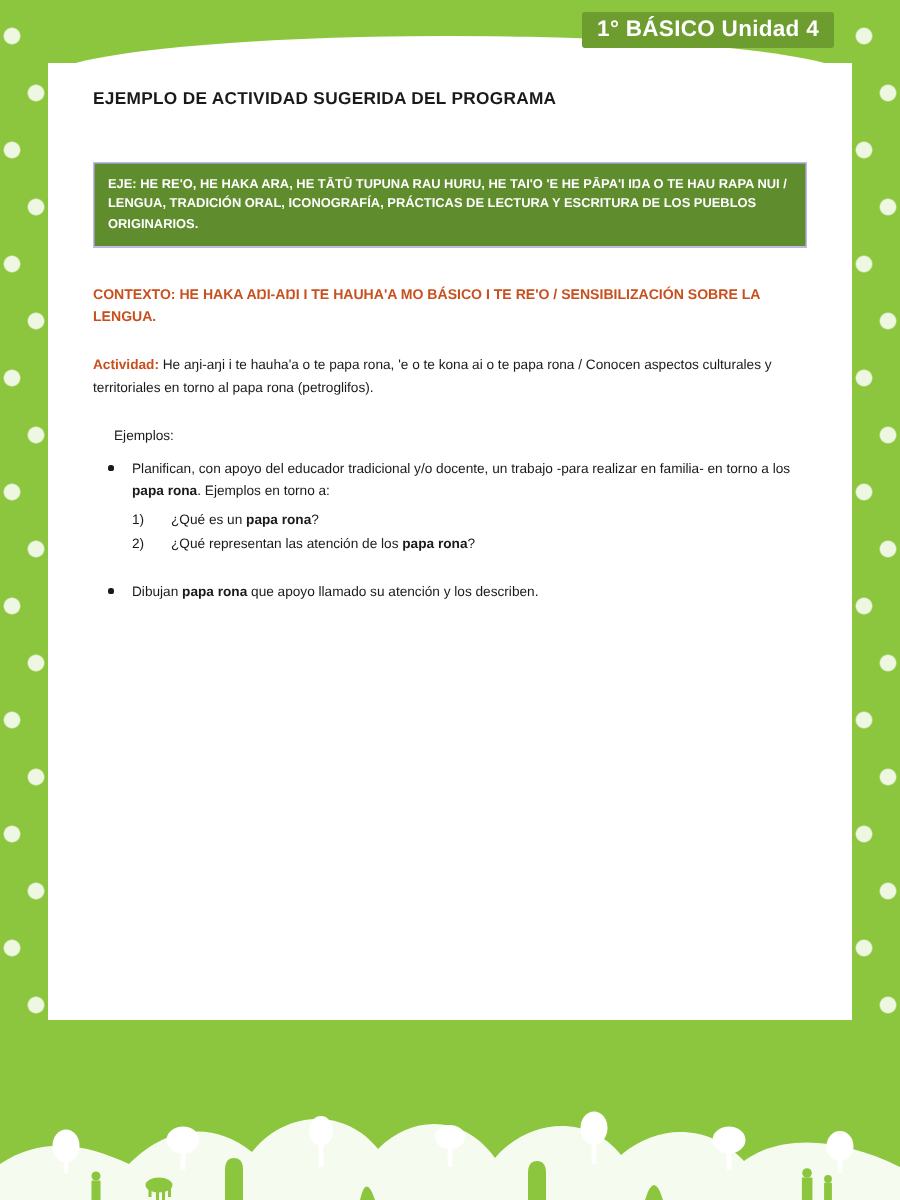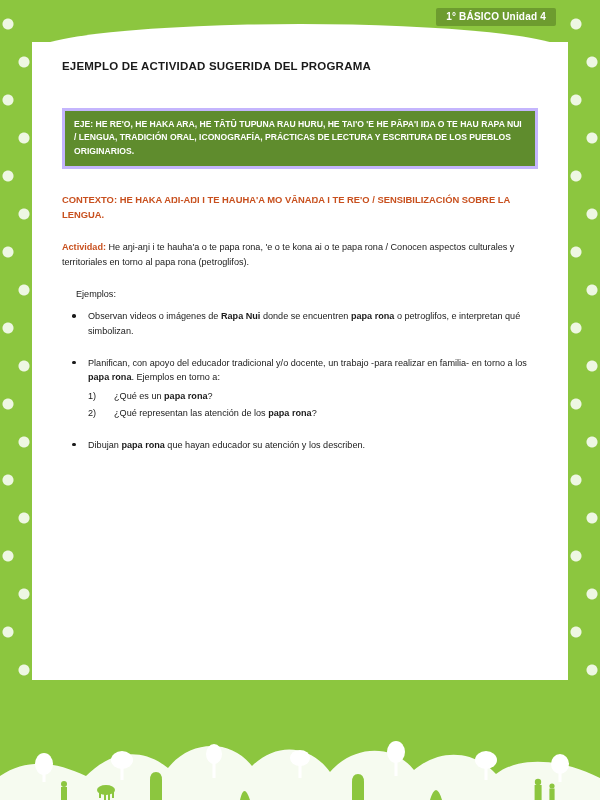--- a/index.html
+++ b/index.html
@@ -59,21 +59,21 @@
     border-top-left-radius: 60% 100%;
     border-top-right-radius: 60% 100%;
   }
 
   .badge {
     position: absolute;
     right: 44px;
     top: 8px;
     background: #6d9c2f;
     color: #ffffff;
-    font-size: 10px;
+    font-size: 15px;
     font-weight: bold;
     padding: 3px 10px 4px 10px;
     border-radius: 2px;
     letter-spacing: 0.2px;
     z-index: 6;
   }
 
   
   .bottom-band {
     position: absolute;
@@ -98,21 +98,21 @@
   .doc-title {
     text-align: left;
     font-size: 11.5px;
     font-weight: bold;
     color: #1a1a1a;
     letter-spacing: 0.2px;
     margin: 0 0 22px 0;
   }
 
   .eje-box {
-    border: 3px solid #c4b5fd;
+    border: 1px solid #c4b5fd;
     background: #5f8c2d;
     color: #ffffff;
     font-size: 8.6px;
     font-weight: bold;
     line-height: 1.55;
     padding: 7px 9px 8px 9px;
     margin-bottom: 24px;
     margin-top: 36px;
   }
 
@@ -197,49 +197,46 @@
   <div class="border-right"></div>
 
   <div class="badge">1° BÁSICO Unidad 4</div>
 
   <div class="content">
 
     <div class="doc-title">EJEMPLO DE ACTIVIDAD SUGERIDA DEL PROGRAMA</div>
 
     <div class="eje-box">EJE: HE RE'O, HE HAKA ARA, HE TĀTŪ TUPUNA RAU HURU, HE TAI'O 'E HE PĀPA'I IŊA O TE HAU RAPA NUI / LENGUA, TRADICIÓN ORAL, ICONOGRAFÍA, PRÁCTICAS DE LECTURA Y ESCRITURA DE LOS PUEBLOS ORIGINARIOS.</div>
 
-    <div class="contexto">CONTEXTO: HE HAKA AŊI-AŊI I TE HAUHA'A MO VĀNAŊA I TE RE'O / SENSIBILIZACIÓN SOBRE LA LENGUA.</div>
+    <div class="contexto">CONTEXTO: HE HAKA AŊI-AŊI I TE HAUHA'A MO BÁSICO I TE RE'O / SENSIBILIZACIÓN SOBRE LA LENGUA.</div>
 
     <div class="actividad">
       <span class="label">Actividad:</span>
       <b>He aŋi-aŋi i te hauha'a o te papa rona, 'e o te kona ai o te papa rona</b><span> / Conocen aspectos culturales y territoriales en torno al </span><b>papa rona</b><span> (petroglifos).</span>
     </div>
 
     <div class="ejemplos-label">Ejemplos:</div>
 
     <ul class="bullets">
 
-      <li>
-        <span>Observan videos o imágenes de </span><b>Rapa Nui</b><span> donde se encuentren </span><b>papa rona</b><span> o petroglifos, e interpretan qué simbolizan.</span>
-      </li>
 
       <li>
         <span>Planifican, con apoyo del educador tradicional y/o docente, un trabajo -para realizar en familia- en torno a los </span><b>papa rona</b><span>. Ejemplos en torno a:</span>
         <ol class="sub">
           <li>
             <span class="num">1)</span><span>¿Qué es un </span><b>papa rona</b><span>?</span>
           </li>
           <li>
             <span class="num">2)</span><span>¿Qué representan las atención de los </span><b>papa rona</b><span>?</span>
           </li>
         </ol>
       </li>
 
       <li>
-        <span>Dibujan </span><b>papa rona</b><span> que hayan educador su atención y los describen.</span>
+        <span>Dibujan </span><b>papa rona</b><span> que apoyo llamado su atención y los describen.</span>
       </li>
 
     </ul>
   </div>
 
   <div class="bottom-band">
     <svg width="600" height="120" viewBox="0 0 600 120">
       <rect x="0" y="0" width="600" height="120" fill="#8cc63f"></rect>
 
       <path d="M0 120 L0 96 C 30 76, 60 84, 86 96 C 110 72, 140 66, 168 88 C 190 60, 230 58, 252 86 C 276 62, 310 64, 330 92 C 352 66, 392 62, 414 90 C 440 68, 474 70, 496 94 C 520 76, 560 78, 600 98 L600 120 Z" fill="#ffffff" opacity="0.92"></path>

